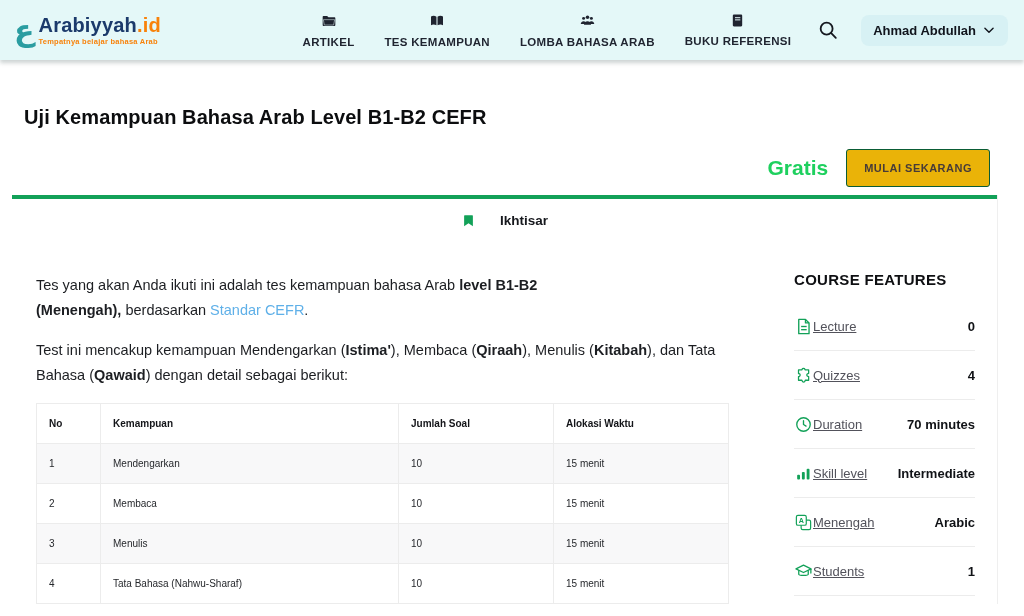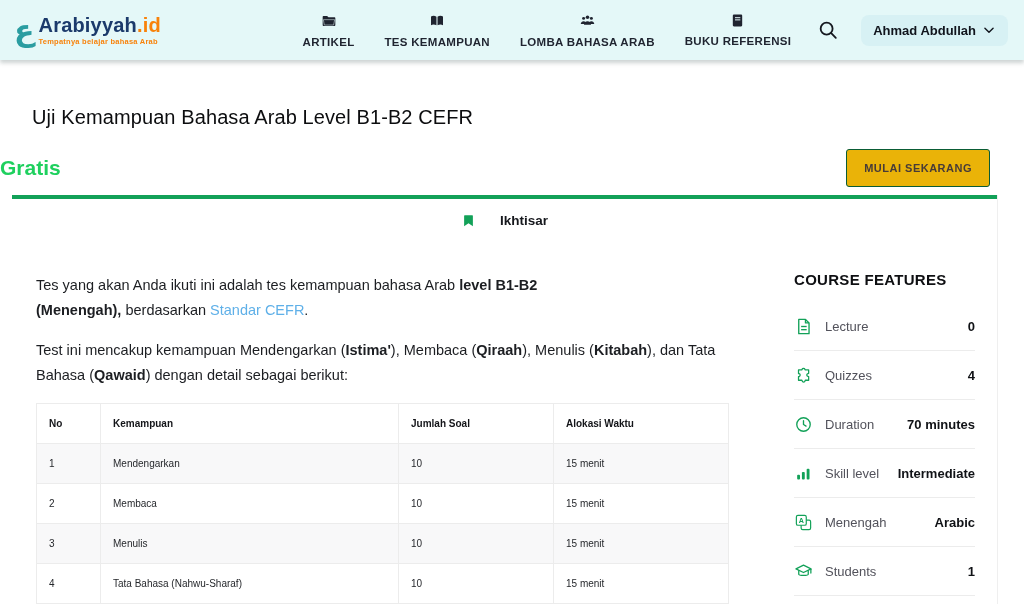--- a/index.html
+++ b/index.html
@@ -19,22 +19,22 @@
   .logo-tagline { color:#f8820a; font-size:7.5px; font-weight:700; letter-spacing:.25px; margin-top:1px; }
   .nav { display:flex; align-items:center; gap:30px; margin-left:auto; }
   .nav-item { display:flex; align-items:center; gap:7px; font-size:11.5px; font-weight:700;
     letter-spacing:.3px; color:#1f2430; cursor:pointer; white-space:nowrap;flex-direction:column; }
   .nav-item svg { display:block; }
   .search-btn { margin-left:26px; cursor:pointer; display:flex; align-items:center; }
   .user-pill { margin-left:22px; background:#d7f1f4; border-radius:8px; padding:8px 12px;
     display:flex; align-items:center; gap:6px; font-size:13px; font-weight:700; color:#10141c; cursor:pointer; }
 
   
-  .page-title { margin:46px 0 0 32px; font-size:20px; font-weight:400; color:#0c0d0f; letter-spacing:.1px; }
-  .price-row { display:flex; justify-content:space-between; align-items:center; gap:18px;
+  .page-title { margin:46px 0 0 24px; font-size:20px; font-weight:700; color:#0c0d0f; letter-spacing:.1px; }
+  .price-row { display:flex; justify-content:flex-end; align-items:center; gap:18px;
     margin:20px 34px 0 0; }
   .price-label { color:#1ed05e; font-size:21px; font-weight:600; }
   .cta-button { background:#eab308; border:1px solid #0a5c35; color:#473b38; font-size:11px;
     font-weight:700; letter-spacing:.5px; padding:12px 17px; border-radius:3px; cursor:pointer;
     font-family:"Liberation Sans", sans-serif; }
 
   
   .card { margin:8px 26px 0 12px; border-right:1px solid #efefef; background:#fff; }
   .tabbar { display:flex; height:46px; }
   .tab { flex:1; display:flex; align-items:center; justify-content:center; gap:24px;
@@ -56,21 +56,21 @@
     padding:11px 12px; color:#26282c; height:40px; }
   .spec th { font-weight:700; color:#141519; }
   .spec tbody tr:nth-child(odd) { background:#f8f8f9; }
 
   
   .sidebar { flex:1; padding:30px 22px 0 66px; }
   .sidebar-title { font-size:15px; font-weight:700; letter-spacing:.3px; color:#0e0f12; }
   .feature-list { margin-top:14px; }
   .feature { display:flex; align-items:center; height:49px; border-bottom:1px solid #ececec; }
   .feature .icon { width:19px; height:19px; display:flex; }
-  .feature-label { margin-left:12px; font-size:13px; color:#52525b; }
+  .feature-label { font-size:13px; color:#52525b;text-decoration:underline; }
   .feature-value { margin-left:auto; font-size:13px; font-weight:700; color:#101216; }
 </style>
 </head>
 <body>
 
 <div class="header">
   <div class="logo">
     <span class="logo-glyph">ع</span>
     <span class="logo-col">
       <span class="logo-brandrow"><span class="logo-brand">Arabiyyah</span><span class="logo-tld">.id</span></span>

